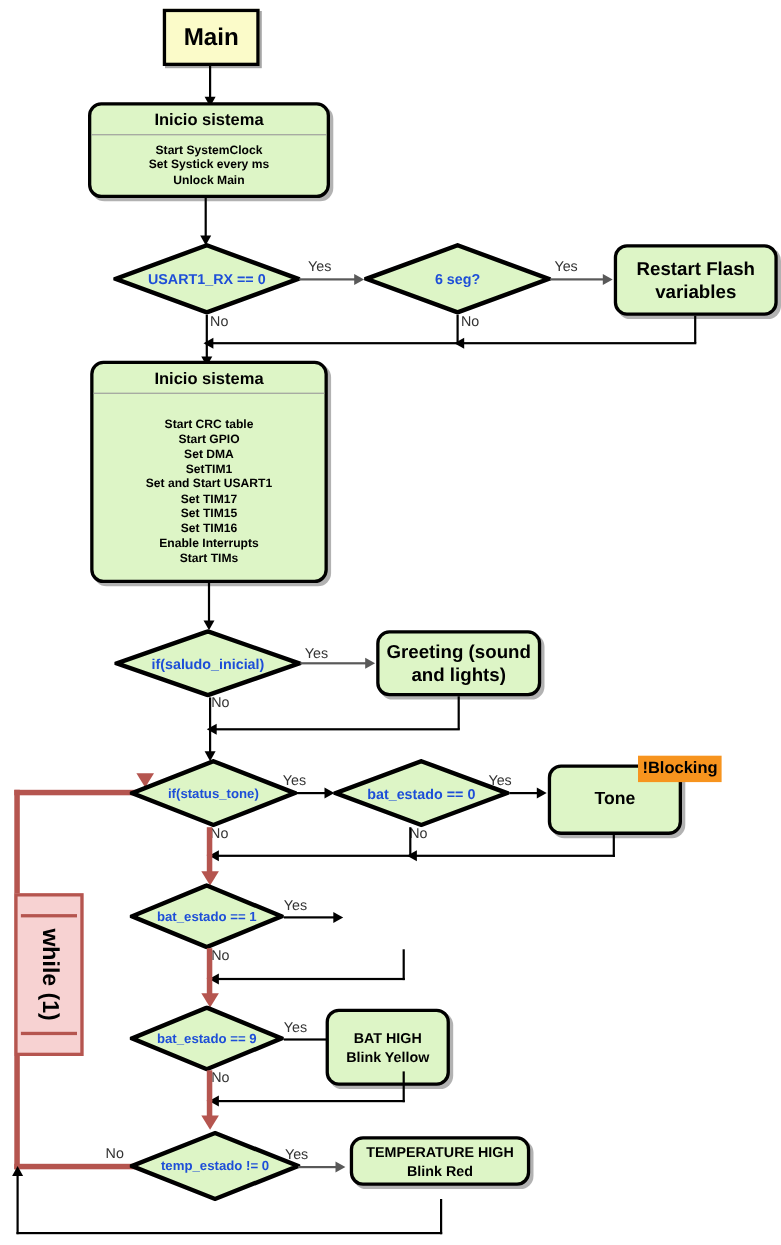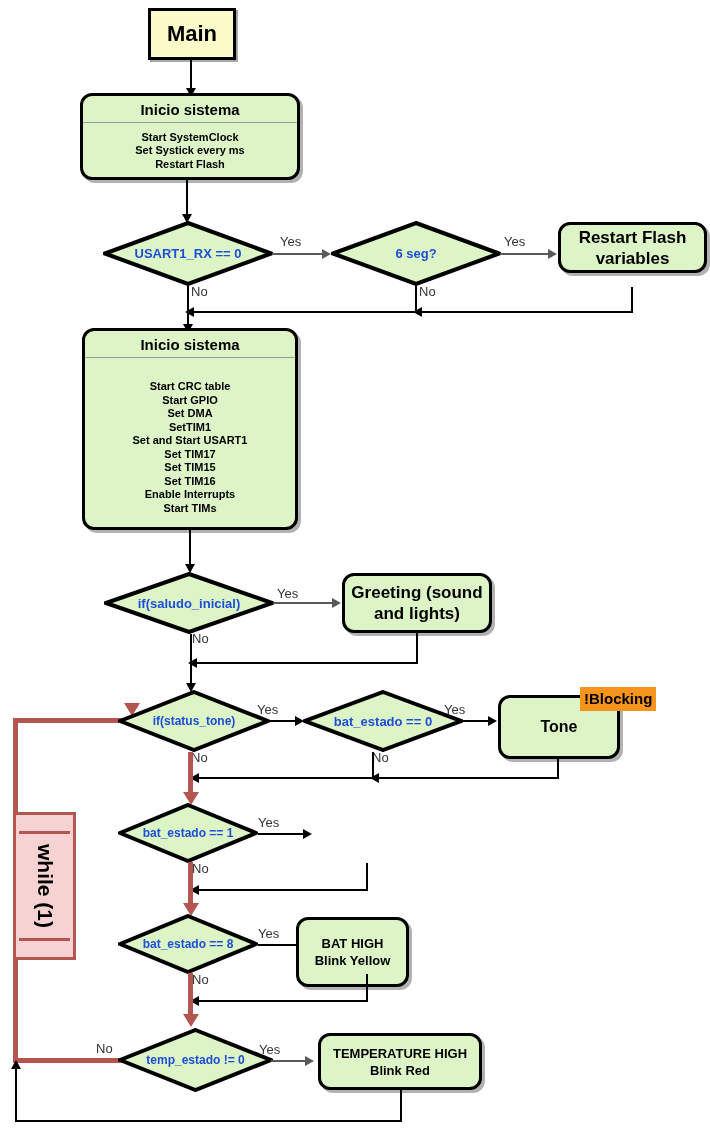--- a/index.html
+++ b/index.html
@@ -170,21 +170,21 @@
   </div>
 
   <div class="line" style="left:190px; top:60px; width:2px; height:30px;"></div>
   <div class="arrow arr-down" style="left:186px; top:88px;"></div>
 
   <div class="node proc" style="left:80px; top:93px; width:220px; height:87px; justify-content:flex-start;">
     <div class="proc-title">Inicio sistema</div>
     <div class="divider"></div>
     <div class="proc-body" style="white-space:pre-line;">Start SystemClock
 Set Systick every ms
-Restart Flash</div>
+Unlock Main</div>
   </div>
 
   <div class="line" style="left:186px; top:180px; width:2px; height:38px;"></div>
   <div class="arrow arr-down" style="left:182px; top:214px;"></div>
 
   <div class="diamond-wrap" style="left:103px; top:221px; width:170px; height:65px;">
     <svg class="diamond-shape" viewBox="0 0 170 65" preserveAspectRatio="none">
       <polygon points="85,2 168,32.5 85,63 2,32.5" fill="#ddf5c6" stroke="#000000" stroke-width="4"></polygon>
     </svg>
     <div class="diamond-label">USART1_RX == 0</div>
@@ -200,21 +200,21 @@
       <polygon points="85,2 168,32.5 85,63 2,32.5" fill="#ddf5c6" stroke="#000000" stroke-width="4"></polygon>
     </svg>
     <div class="diamond-label">6 seg?</div>
   </div>
   <div class="elabel" style="left:504px; top:234px;">Yes</div>
   <div class="elabel" style="left:419px; top:284px;">No</div>
 
   <div class="line line-gray" style="left:500px; top:253px; width:52px; height:2px;"></div>
   <div class="arrow arr-right-gray" style="left:548px; top:249px;"></div>
 
-  <div class="node proc proc-simple" style="left:558px; top:222px; width:149px; height:51px; white-space:pre-line;">
+  <div class="node proc proc-simple" style="left:558px; top:222px; width:149px; height:65px; white-space:pre-line;">
     <span>Restart Flash
 variables</span>
   </div>
 
   <div class="line" style="left:631px; top:287px; width:2px; height:25px;"></div>
   <div class="line" style="left:187px; top:311px; width:446px; height:2px;"></div>
   <div class="arrow arr-left" style="left:185px; top:307px;"></div>
   <div class="arrow arr-left" style="left:413px; top:307px;"></div>
 
   <div class="line" style="left:415px; top:286px; width:2px; height:26px;"></div>
@@ -333,21 +333,21 @@
   <div class="line" style="left:192px; top:889px; width:176px; height:2px;"></div>
   <div class="arrow arr-left" style="left:190px; top:885px;"></div>
   <div class="line line-red" style="left:188px; top:862px; width:5px; height:28px;"></div>
   <div class="line line-red" style="left:188px; top:889px; width:5px; height:22px;"></div>
   <div class="arrow arr-down-red" style="left:183px; top:903px;"></div>
 
   <div class="diamond-wrap" style="left:118px; top:914px; width:140px; height:60px;">
     <svg class="diamond-shape" viewBox="0 0 140 60" preserveAspectRatio="none">
       <polygon points="70,2 138,30 70,58 2,30" fill="#ddf5c6" stroke="#000000" stroke-width="4"></polygon>
     </svg>
-    <div class="diamond-label" style="font-size:12px;">bat_estado == 8</div>
+    <div class="diamond-label" style="font-size:12px;">bat_estado == 9</div>
   </div>
   <div class="elabel" style="left:258px; top:926px;">Yes</div>
   <div class="elabel" style="left:192px; top:972px;">No</div>
 
   <div class="line" style="left:258px; top:944px; width:49px; height:2px;"></div>
   <div class="arrow arr-right" style="left:303px; top:940px;"></div>
 
   <div class="node proc proc-mid" style="left:296px; top:917px; width:113px; height:70px; white-space:pre-line;">
     <span>BAT HIGH
 Blink Yellow</span>
@@ -365,21 +365,21 @@
       <polygon points="77.5,2 153,32 77.5,62 2,32" fill="#ddf5c6" stroke="#000000" stroke-width="4"></polygon>
     </svg>
     <div class="diamond-label" style="font-size:12px;text-align:right;">temp_estado != 0</div>
   </div>
   <div class="elabel" style="left:259px; top:1042px;">Yes</div>
   <div class="elabel" style="left:96px; top:1041px;">No</div>
 
   <div class="line line-gray" style="left:271px; top:1060px; width:38px; height:2px;"></div>
   <div class="arrow arr-right-gray" style="left:305px; top:1056px;"></div>
 
-  <div class="node proc proc-mid" style="left:318px; top:1033px; width:164px; height:57px; white-space:pre-line;">
+  <div class="node proc proc-mid" style="left:318px; top:1033px; width:164px; height:45px; white-space:pre-line;">
     <span>TEMPERATURE HIGH
 Blink Red</span>
   </div>
 
   <div class="line" style="left:400px; top:1090px; width:2px; height:32px;"></div>
   <div class="line" style="left:15px; top:1120px; width:387px; height:2px;"></div>
   <div class="line" style="left:15px; top:1068px; width:2px; height:54px;"></div>
   <div class="arrow arr-up" style="left:11px; top:1060px;"></div>
 
 </div>

